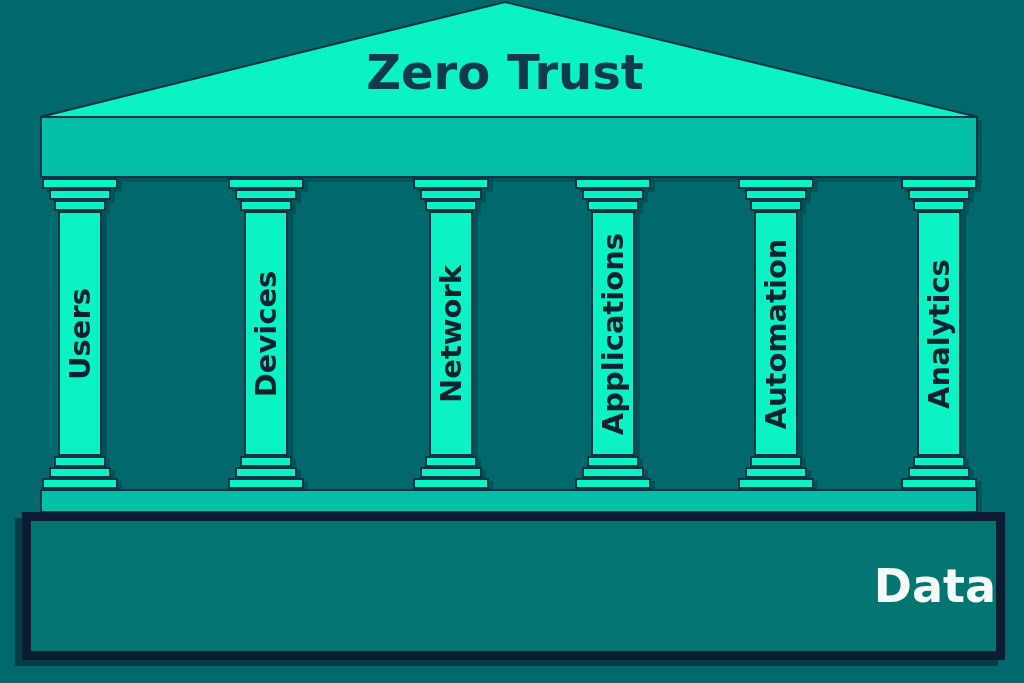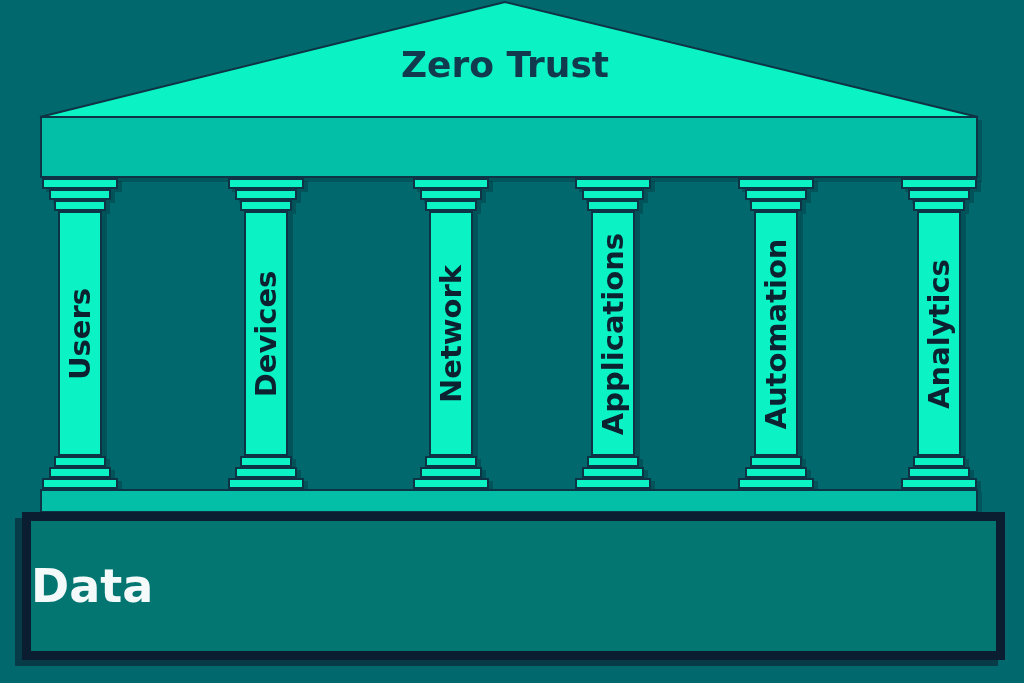--- a/index.html
+++ b/index.html
@@ -16,21 +16,21 @@
   *{margin:0;padding:0;box-sizing:border-box;}
   html,body{width:1024px;height:683px;overflow:hidden;}
   body{font-family:"DejaVu Sans","Liberation Sans",sans-serif;background:var(--bg);}
   .stage{position:relative;width:1024px;height:683px;background:var(--bg);}
 
   
   .pediment-svg{position:absolute;left:0;top:0;width:1024px;height:120px;display:block;}
 
   .temple-title{
     position:absolute;top:44px;left:0;width:1010px;text-align:center;
-    font-size:36px;font-weight:bold;color:var(--title-text);letter-spacing:0px;
+    font-size:48px;font-weight:bold;color:var(--title-text);letter-spacing:0px;
   }
 
   
   .entablature{
     position:absolute;left:40px;top:116px;width:938px;height:62px;
     background:var(--band);border:2px solid var(--outline);
     box-shadow:4px 4px 0 rgba(0,30,40,0.25);
   }
 
   
@@ -58,21 +58,21 @@
     position:absolute;left:40px;top:489px;width:938px;height:24px;
     background:var(--band);border:2px solid var(--outline);
     box-shadow:4px 3px 0 rgba(0,30,40,0.25);
   }
 
   
   .data-box{
     position:absolute;left:22px;top:512px;width:983px;height:148px;
     background:var(--box-fill);border:9px solid var(--box-border);
     box-shadow:-7px 6px 0 rgba(11,29,48,0.6);
-    display:flex;align-items:center;justify-content:flex-start;
+    display:flex;align-items:center;justify-content:flex-end;
   }
   .data-box .data-label{
     font-size:46px;font-weight:bold;color:var(--base-text);
   }
 </style>
 </head>
 <body>
 
 <div class="stage">
 

